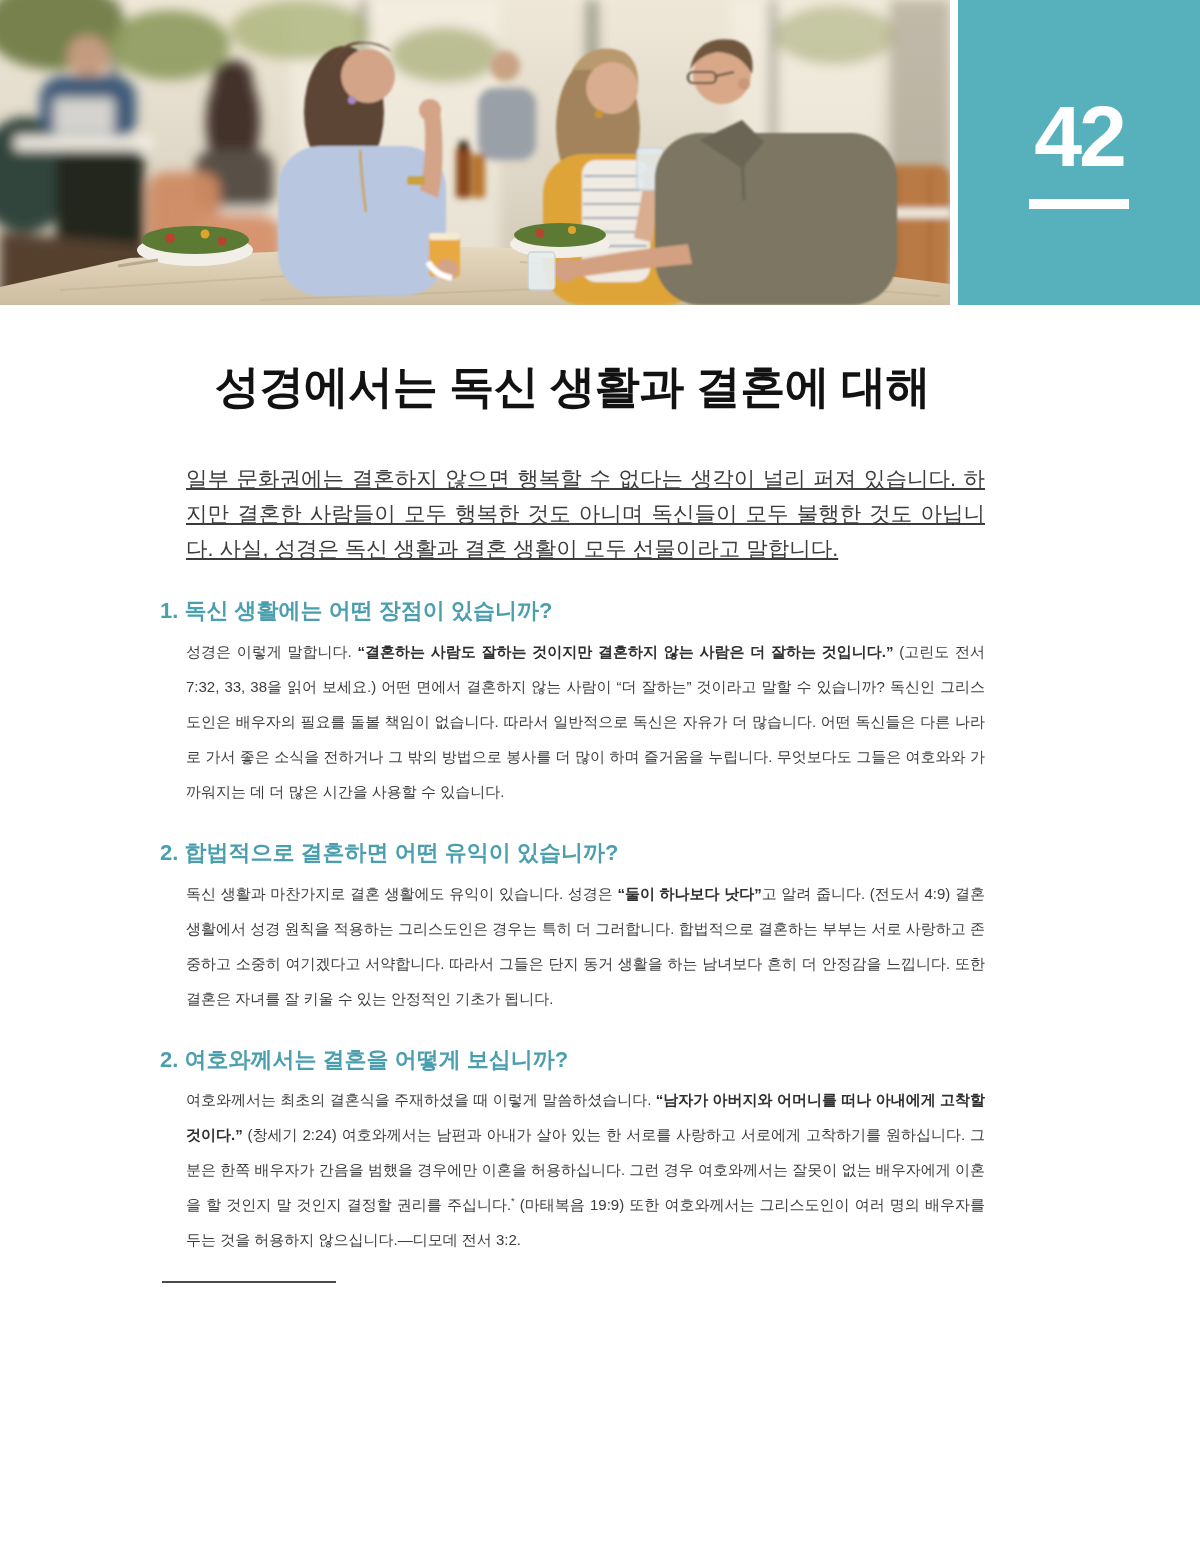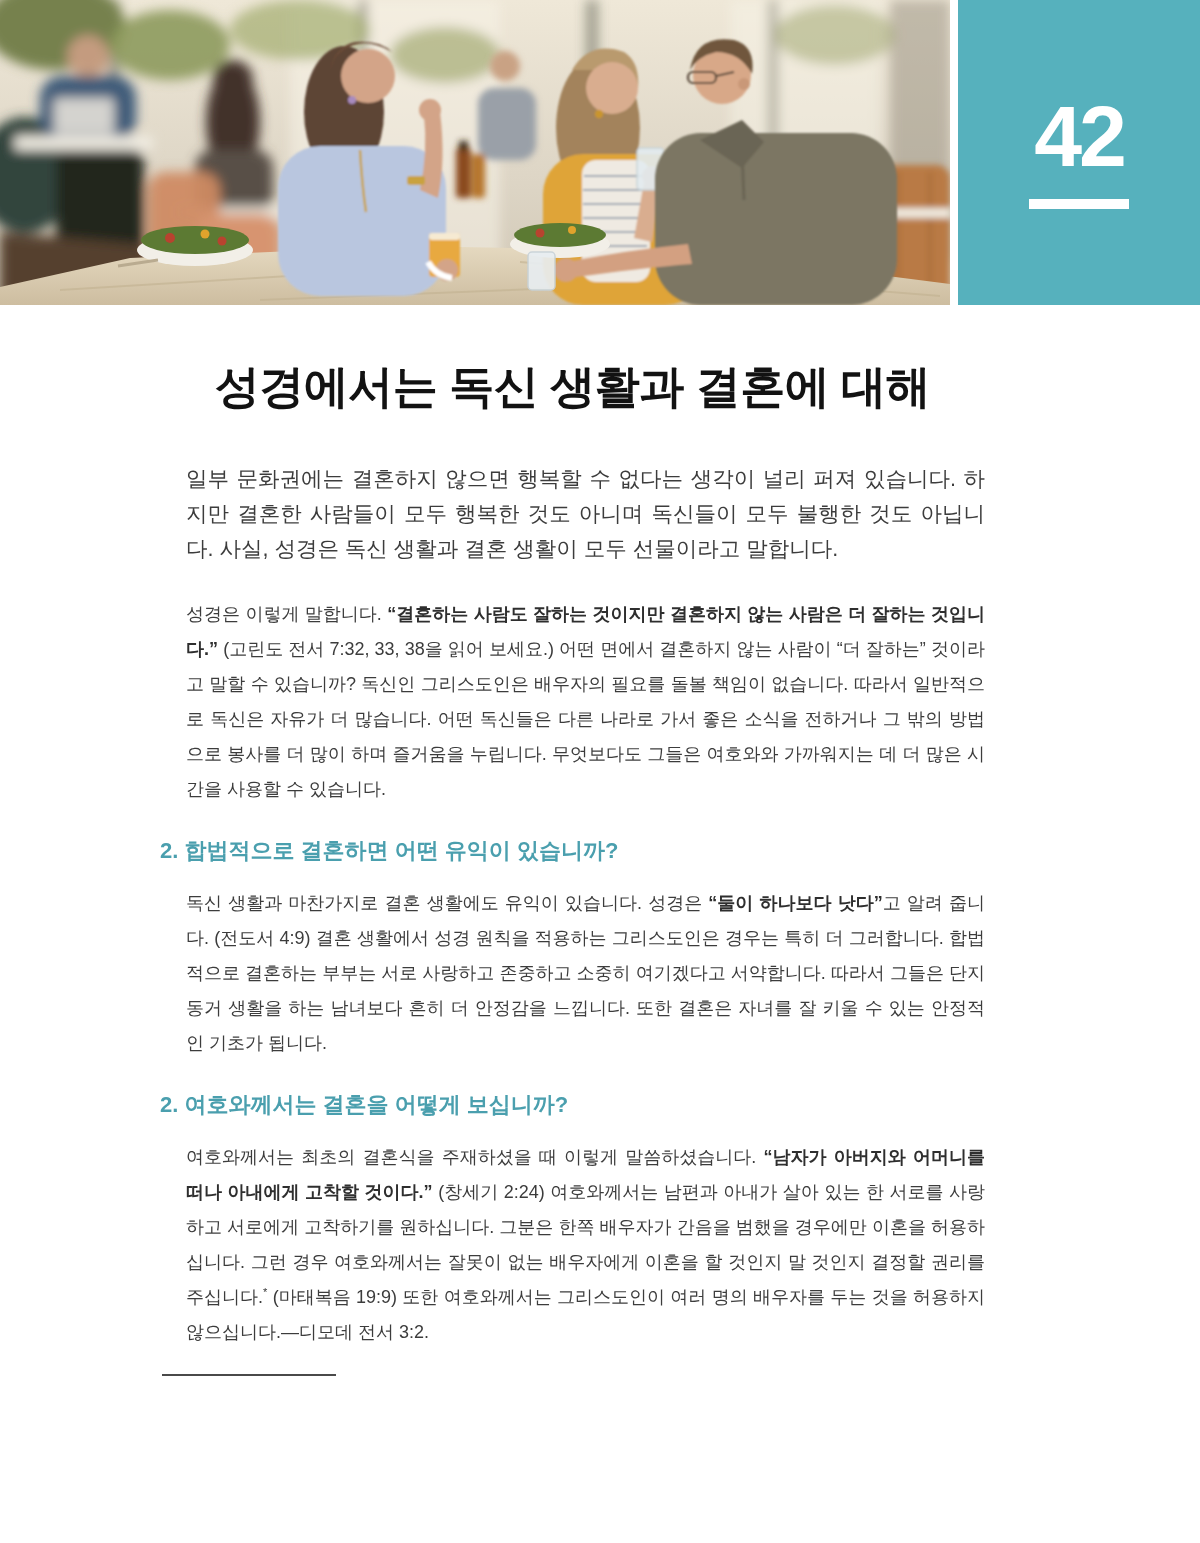--- a/index.html
+++ b/index.html
@@ -32,29 +32,29 @@
 
   
   .content { padding: 0 215px 60px 160px; }
   .page-title {
     margin-top: 52px;
     font-size: 45px; line-height: 1.32; font-weight: 900;
     color: #121212; letter-spacing: -0.5px; text-align: center;
   }
   .intro {
     margin: 46px 0 0; padding-left: 26px;
-    font-size: 21.5px; line-height: 35px; text-align: justify; color: #3c3c3c;
+    font-size: 21.5px; line-height: 35px; text-align: justify; color: #3c3c3c; text-decoration: underline;
   }
   .section { margin-top: 30px; }
   .section-heading {
     font-size: 22px; font-weight: 700; color: #4a9fae; line-height: 1.3;
   }
   .section-body {
-    margin-top: 20px; padding-left: 26px;
-    font-size: 18px; line-height: 35px; text-align: justify; color: #3c3c3c;
+    margin-top: 8px; padding-left: 26px;
+    font-size: 15px; line-height: 35px; text-align: justify; color: #3c3c3c;
   }
   .section-body strong { font-weight: 700; color: #2e2e2e; }
   sup.fn-ref { font-size: 0.62em; vertical-align: super; line-height: 0; }
 
   .footnote-divider {
     width: 174px; height: 2px; background: #4a4a4a;
     margin: 24px 0 0 2px;
   }
   .footnote {
     margin-top: 10px; font-size: 19px; line-height: 30px; color: #3c3c3c;
@@ -216,20 +216,21 @@
     </div>
   </header>
 
   <main class="content">
 
     <h1 class="page-title"><span>성경에서는 독신 생활과 결혼에 대해</span><br></h1>
 
     <p class="intro">일부 문화권에는 결혼하지 않으면 행복할 수 없다는 생각이 널리 퍼져 있습니다. 하지만 결혼한 사람들이 모두 행복한 것도 아니며 독신들이 모두 불행한 것도 아닙니다. 사실, 성경은 독신 생활과 결혼 생활이 모두 선물이라고 말합니다.</p>
 
     <section class="section">
+      <h2 class="section-heading">1. 독신 생활에는 어떤 장점이 있습니까?</h2>
       <p class="section-body"><span>성경은 이렇게 말합니다. </span><strong>“결혼하는 사람도 잘하는 것이지만 결혼하지 않는 사람은 더 잘하는 것입니다.”</strong><span> (고린도 전서 7:32, 33, 38을 읽어 보세요.) 어떤 면에서 결혼하지 않는 사람이 “더 잘하는” 것이라고 말할 수 있습니까? 독신인 그리스도인은 배우자의 필요를 돌볼 책임이 없습니다. 따라서 일반적으로 독신은 자유가 더 많습니다. 어떤 독신들은 다른 나라로 가서 좋은 소식을 전하거나 그 밖의 방법으로 봉사를 더 많이 하며 즐거움을 누립니다. 무엇보다도 그들은 여호와와 가까워지는 데 더 많은 시간을 사용할 수 있습니다.</span></p>
     </section>
 
     <section class="section">
       <h2 class="section-heading">2. 합법적으로 결혼하면 어떤 유익이 있습니까?</h2>
       <p class="section-body"><span>독신 생활과 마찬가지로 결혼 생활에도 유익이 있습니다. 성경은 </span><strong>“둘이 하나보다 낫다”</strong><span>고 알려 줍니다. (전도서 4:9) 결혼 생활에서 성경 원칙을 적용하는 그리스도인은 경우는 특히 더 그러합니다. 합법적으로 결혼하는 부부는 서로 사랑하고 존중하고 소중히 여기겠다고 서약합니다. 따라서 그들은 단지 동거 생활을 하는 남녀보다 흔히 더 안정감을 느낍니다. 또한 결혼은 자녀를 잘 키울 수 있는 안정적인 기초가 됩니다.</span></p>
     </section>
 
     <section class="section">
       <h2 class="section-heading">2. 여호와께서는 결혼을 어떻게 보십니까?</h2>

